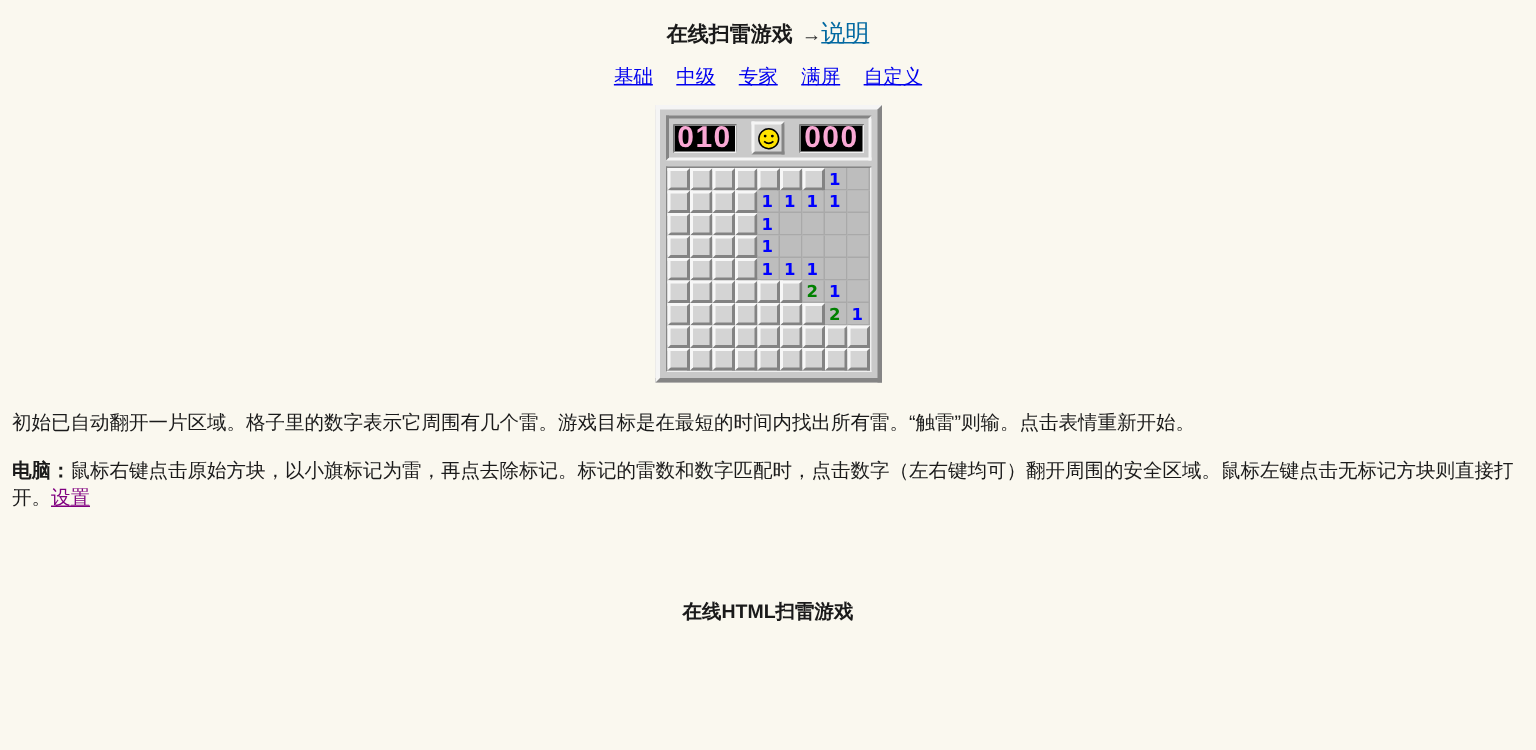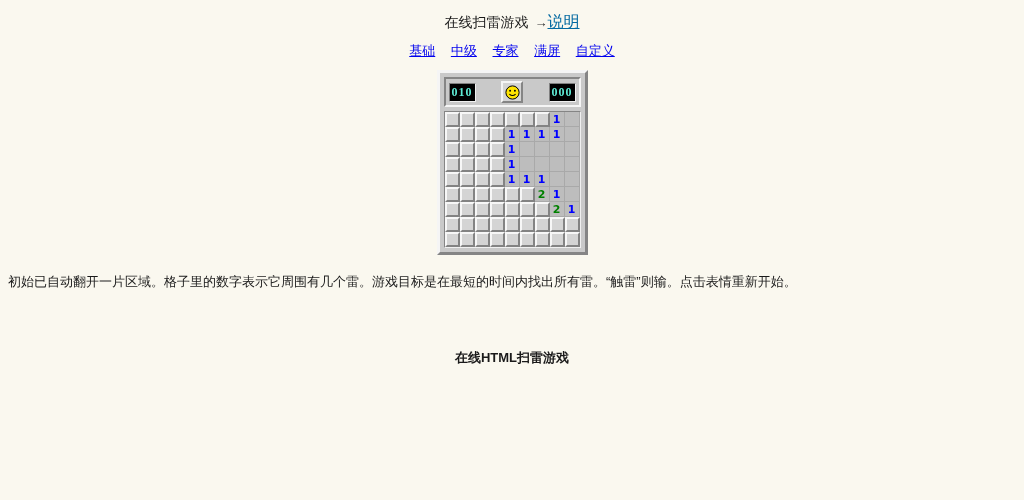--- a/index.html
+++ b/index.html
@@ -7,21 +7,21 @@
     margin: 8px;
     background: #faf8ef;
     color: #1a1a1a;
     font-family: "Liberation Sans", "DejaVu Sans", sans-serif;
     font-size: 13px;
   }
   a { text-decoration: underline; cursor: pointer; }
 
   
   .title-row { text-align: center; margin-top: 4px; }
-  .page-title { font-weight: normal; font-size: 14px; }
+  .page-title { font-weight: bold; font-size: 14px; }
   .arrow { margin-left: 6px; color: #333; }
   .help-link { color: #0369a1; font-size: 16px; }
 
   .nav { text-align: center; margin-top: 9px; }
   .nav a { color: #0000ee; margin: 0 6px; font-size: 13px; }
 
   
   .board-wrap { display: flex; justify-content: center; margin-top: 10px; }
   .board {
     background: #c9c9c9;
@@ -30,23 +30,23 @@
     padding: 4px;
   }
   .panel {
     border: 2px solid;
     border-color: #858585 #f5f5f5 #f5f5f5 #858585;
     display: flex; align-items: center; justify-content: space-between;
     padding: 2px 3px; margin-bottom: 4px;
   }
   .led {
     background: #000;
-    color: #5eead4;
-    font-family: Liberation Serif, serif;
-    font-weight: bold; font-size: 12px; line-height: 17px;
+    color: #f9a8d4;
+    font-family: Liberation Sans, sans-serif;
+    font-weight: bold; font-size: 20px; line-height: 17px;
     letter-spacing: 1px; padding: 0 2px;
     border: 1px solid; border-color: #808080 #f0f0f0 #f0f0f0 #808080;
   }
   .smiley-btn {
     width: 22px; height: 22px; padding: 0;
     background: #d4d4d4;
     border: 2px solid; border-color: #f5f5f5 #858585 #858585 #f5f5f5;
     display: flex; align-items: center; justify-content: center;
   }
   .grid {
@@ -193,15 +193,16 @@
         <div class="cell unopened"></div>
         <div class="cell unopened"></div>
         <div class="cell unopened"></div>
         <div class="cell unopened"></div>
       </div>
   </div>
 </div>
 
 <div class="instructions">
   <p><span>初始已自动翻开一片区域。格子里的数字表示它周围有几个雷。游戏目标是在最短的时间内找出所有雷。“触雷”则输。点击表情重新开始。</span></p>
+  <p><span class="lead">电脑：</span><span>鼠标右键点击原始方块，以小旗标记为雷，再点去除标记。标记的雷数和数字匹配时，点击数字（左右键均可）翻开周围的安全区域。鼠标左键点击无标记方块则直接打开。</span><a class="settings-link-visited">设置</a></p>
 </div>
 
 <div class="footer-title">在线HTML扫雷游戏</div>
 
 </body></html>

